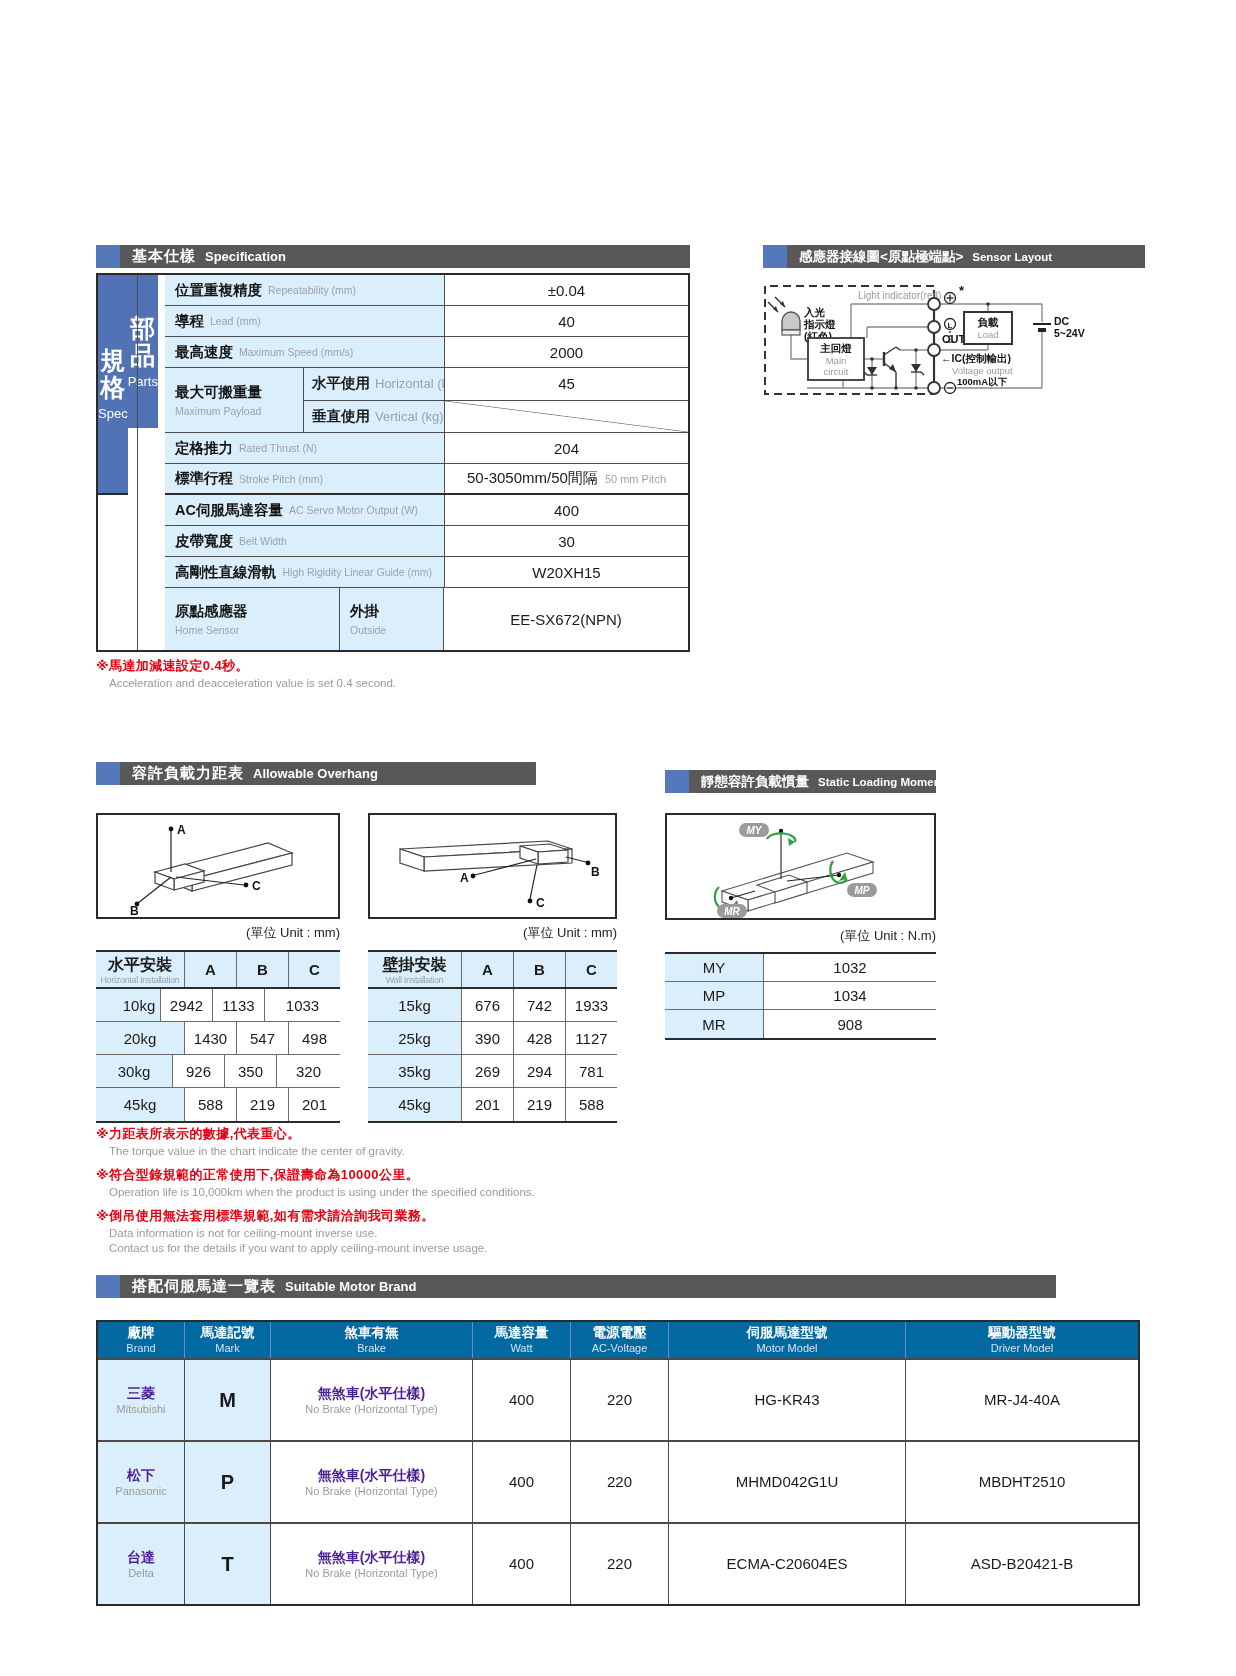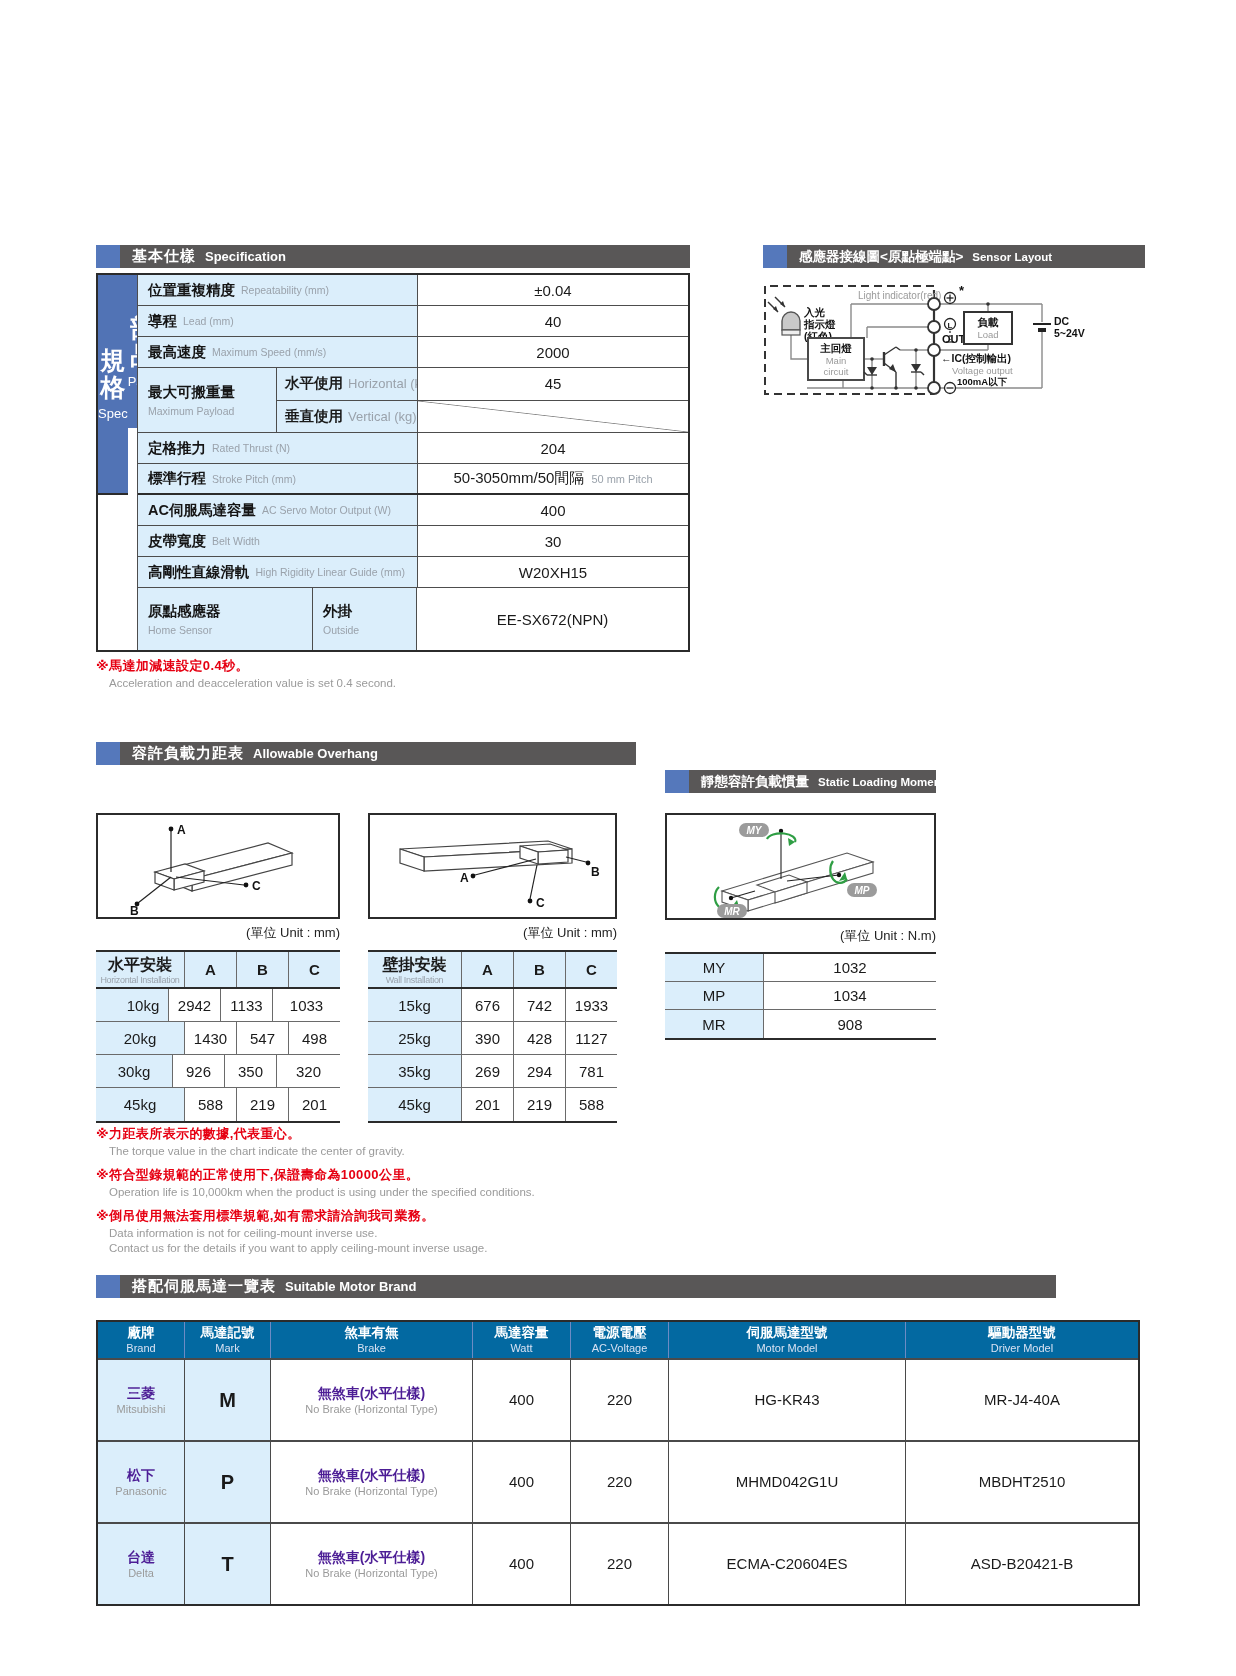--- a/index.html
+++ b/index.html
@@ -21,21 +21,21 @@
   .sec-hdr.small .t .en { font-size:11.5px; }
 
   
   .spec-table { position:absolute; left:96px; top:273px; width:594px; border:2px solid #2b2b2b; display:flex; background:#fff; }
   .spec-side { width:39px; flex:none; display:flex; flex-direction:row; }
   .side-cell { background:#5173b5; color:#fff; display:flex; flex-direction:column; align-items:center; justify-content:center; gap:5px; }
   .side-cell .v { font-size:25px; font-weight:bold; width:27px; text-align:center; line-height:1.08; word-break:break-all; }
   .side-cell .e { font-size:13px; }
   .side-cell.s1 { height:220px; border-bottom:2px solid #2b2b2b; }
   .side-cell.s2 { height:153px; }
-  .spec-rows { flex:1; display:flex; flex-direction:column; border-left:1px solid #4d4d4d; }
+  .spec-rows { flex:1; display:flex; flex-direction:column; border-left:1px solid #4d4d4d;padding-left:27px; }
   .srow { display:flex; border-bottom:1px solid #4d4d4d; height:31px; }
   .srow.h65 { height:65px; } .srow.h62 { height:62px; border-bottom:none; }
   .srow.sec-break { border-bottom:2px solid #2b2b2b; }
   .lbl { background:#dbeefb; border-right:1px solid #4d4d4d; display:flex; align-items:center; padding-left:10px; gap:6px; overflow:hidden; white-space:nowrap; width:280px; flex:none; }
   .lbl .zh { font-size:14.5px; font-weight:bold; color:#151515; }
   .lbl .en { font-size:10.5px; color:#9aa2ab; }
   .lbl.col, .sublbl.col { flex-direction:column; align-items:flex-start; justify-content:center; gap:3px; white-space:normal; }
   .val { flex:1; display:flex; align-items:center; justify-content:center; gap:7px; font-size:15px; color:#1a1a1a; background:#fff; }
   .val .sub-en { font-size:11px; color:#9aa2ab; }
   .main-lbl { width:139px; }
@@ -326,21 +326,21 @@
   <text x="276" y="74" font-size="9.5" class="gray" text-anchor="middle">Load</text>
 
   <g stroke="#222">
     <line x1="321" y1="60" x2="339" y2="60" stroke-width="2"></line>
     <line x1="326" y1="66" x2="334" y2="66" stroke-width="4"></line>
   </g>
   <text x="342" y="61" font-size="10.5" font-weight="bold" fill="#111">DC</text>
   <text x="342" y="73" font-size="10.5" font-weight="bold" fill="#111">5~24V</text>
 </svg>
 
-<div class="sec-hdr" style="left:96px; top:742px; width:540px;text-align:right;">
+<div class="sec-hdr" style="left:96px; top:762px; width:440px;text-align:right;">
   <span class="sq"></span>
   <span class="t">
     <span class="zh">容許負載力距表</span>
     <span class="en">Allowable Overhang</span>
   </span>
 </div>
 
 <div class="diagram-box" style="left:96px; top:813px; width:244px; height:106px;">
   <svg width="240" height="102" viewBox="0 0 240 102">
     <g fill="#fff" stroke="#444" stroke-width="1.2">
@@ -399,21 +399,21 @@
   <div class="cat-row head" style="height:37px;">
     <div class="cat-cell bg cat-title" style="width:88px;">
       <span class="zh">水平安裝</span>
       <span class="en">Horizontal Installation</span>
     </div>
     <div class="cat-cell bg hd" style="width:52px;">A</div>
     <div class="cat-cell bg hd" style="width:52px;">B</div>
     <div class="cat-cell bg hd" style="flex:1;">C</div>
   </div>
   <div class="cat-row" style="height:33px;">
-    <div class="cat-cell bg v" style="width:72px;padding-left:22px;">10kg</div>
+    <div class="cat-cell bg v" style="width:64px;padding-left:22px;">10kg</div>
     <div class="cat-cell v" style="width:52px;">2942</div>
     <div class="cat-cell v" style="width:52px;">1133</div>
     <div class="cat-cell v" style="flex:1;">1033</div>
   </div>
   <div class="cat-row" style="height:33px;">
     <div class="cat-cell bg v" style="width:88px;">20kg</div>
     <div class="cat-cell v" style="width:52px;">1430</div>
     <div class="cat-cell v" style="width:52px;">547</div>
     <div class="cat-cell v" style="flex:1;">498</div>
   </div>

